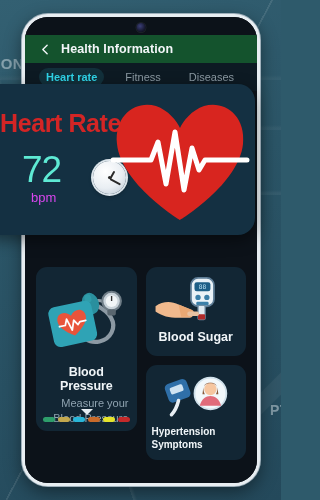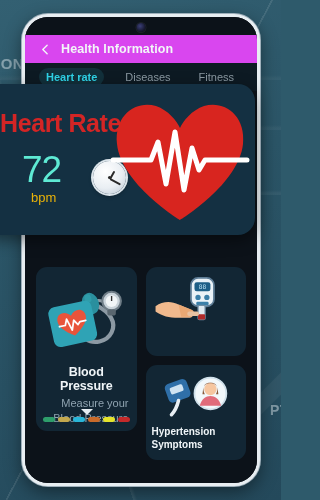--- a/index.html
+++ b/index.html
@@ -71,21 +71,21 @@
     background:radial-gradient(circle at 40% 35%,#3b3f78 0%,#181a33 60%,#0a0b16 100%);
     box-shadow:0 0 0 1px rgba(255,255,255,.07);
     z-index:8;
   }
 
   
   .appbar{
     position:absolute; left:0; top:18px; width:100%;
     height:28px; display:flex; align-items:center; gap:9px;
     padding:0 14px;
-    background:#d946ef;
+    background:#14532d;
     z-index:4;
   }
   .back-icon{ width:13px; height:13px; flex:0 0 auto; display:block; }
   .appbar-title{
     color:#f2f6f8; font-size:12.5px; font-weight:700; letter-spacing:.1px;
   }
   .tabs{
     position:absolute; left:0; top:46px; width:100%; height:28px;
     display:flex; align-items:center; gap:14px;
     padding:0 14px;
@@ -118,21 +118,21 @@
     position:absolute; left:18px; top:25px;
     color:#d32525; font-size:25px; font-weight:700; letter-spacing:-.4px;
   }
   .hero-bpm-num{
     position:absolute; left:40px; top:67px;
     color:#5eead4; font-size:37px; font-weight:400; letter-spacing:-1px;
     line-height:1;
   }
   .hero-bpm-unit{
     position:absolute; left:49px; top:106px;
-    color:#eab308; font-size:13px;
+    color:#d946ef; font-size:13px;
   }
   .clock{
     position:absolute; left:111px; top:77px;
     width:33px; height:33px; border-radius:50%;
     background:radial-gradient(circle at 38% 32%,#ffffff 0%,#e9eef3 55%,#b9c6d2 100%);
     box-shadow:0 0 0 2px #dbe4ea, 0 2px 4px rgba(0,0,0,.4);
   }
   .clock .hand{ position:absolute; background:#2a2a2a; border-radius:1px; transform-origin:0 50%;}
   .clock .h{ left:50%; top:50%; width:9px; height:2px; transform:rotate(-60deg);}
   .clock .m{ left:50%; top:50%; width:12px; height:1.6px; transform:rotate(28deg);}
@@ -223,22 +223,22 @@
       <span>
         <svg class="back-icon" viewBox="0 0 24 24" fill="none" stroke="#f2f6f8" stroke-width="2.6" stroke-linecap="round" stroke-linejoin="round">
           <polyline points="15 4 7 12 15 20"></polyline>
         </svg>
       </span>
       <span class="appbar-title">Health Information</span>
     </div>
 
     <div class="tabs">
       <span class="tab active">Heart rate</span>
+      <span class="tab">Fitness</span>
       <span class="tab">Diseases</span>
-      <span class="tab">Fitness</span>
     </div>
 
     <div class="grid">
 
       <div class="col-l">
         <div class="card card-bp">
 
           <div class="bp-art">
             <svg viewBox="0 0 100 82" width="100%" height="100%">
 
@@ -292,20 +292,21 @@
               <rect x="50" y="29" width="14" height="4" rx="1.5" fill="#3b7fa8"></rect>
 
               <rect x="52" y="33" width="8" height="16" rx="1.5" fill="#dfe9f0" stroke="#6e8ca3" stroke-width="1.4"></rect>
               <rect x="52" y="43" width="8" height="6" rx="1" fill="#b02a2a"></rect>
 
               <path d="M4 34 C12 28 22 28 30 32 L44 38 C48 40 48 46 43 47 L26 47 C16 47 8 43 4 40 Z" fill="#f0b98d"></path>
               <path d="M30 32 L45 38 C49 40 48 45 43 46 L33 46" fill="#e9a874"></path>
               <rect x="40" y="40" width="13" height="5" rx="2" fill="#e8c2a2"></rect>
             </svg>
           </div>
+          <div class="bs-title">Blood Sugar</div>
         </div>
 
         <div class="card card-hs">
           <div class="hs-art">
             <svg viewBox="0 0 100 48" width="100%" height="100%">
 
               <rect x="16" y="6" width="26" height="22" rx="5" fill="#2f6fa8" transform="rotate(-20 29 17)"></rect>
               <rect x="21" y="11" width="15" height="8" rx="2" fill="#cfe3f2" transform="rotate(-20 29 17)"></rect>
               <path d="M30 28 C28 36 26 40 22 44" stroke="#e8eef3" stroke-width="4" fill="none" stroke-linecap="round"></path>
 

